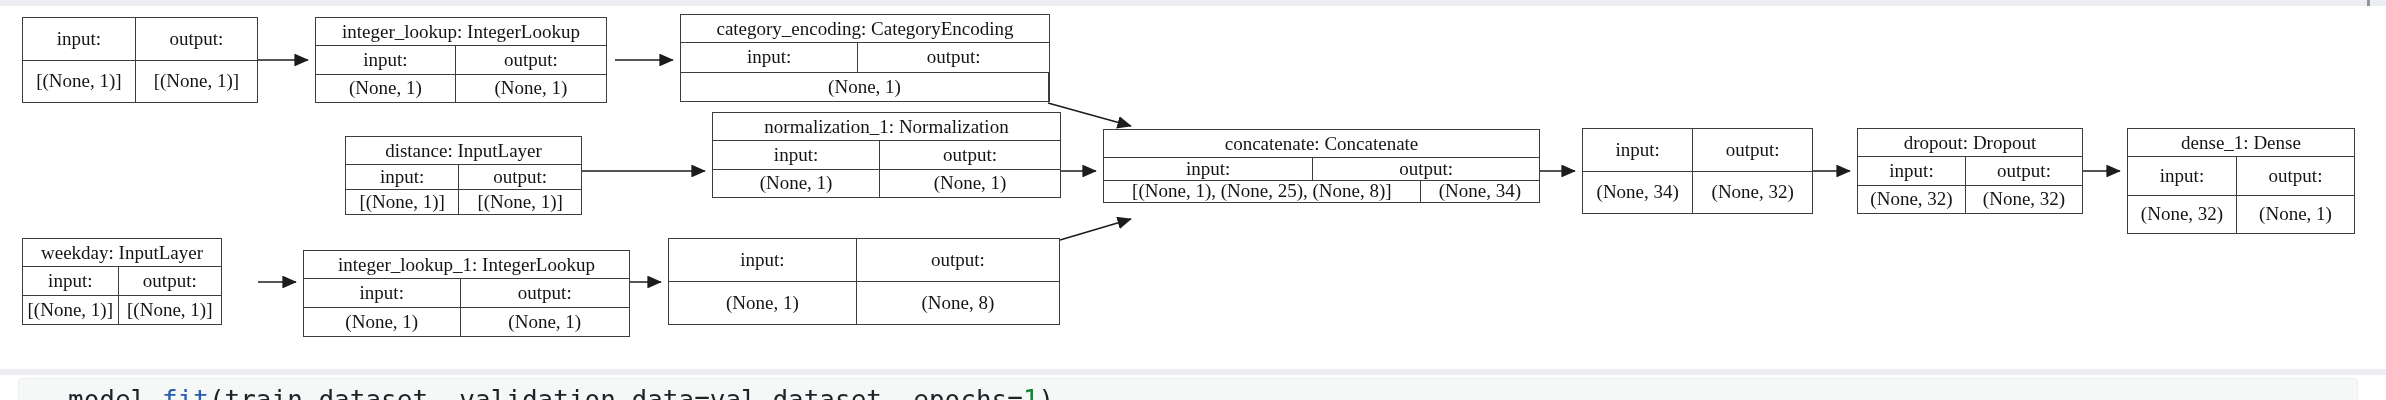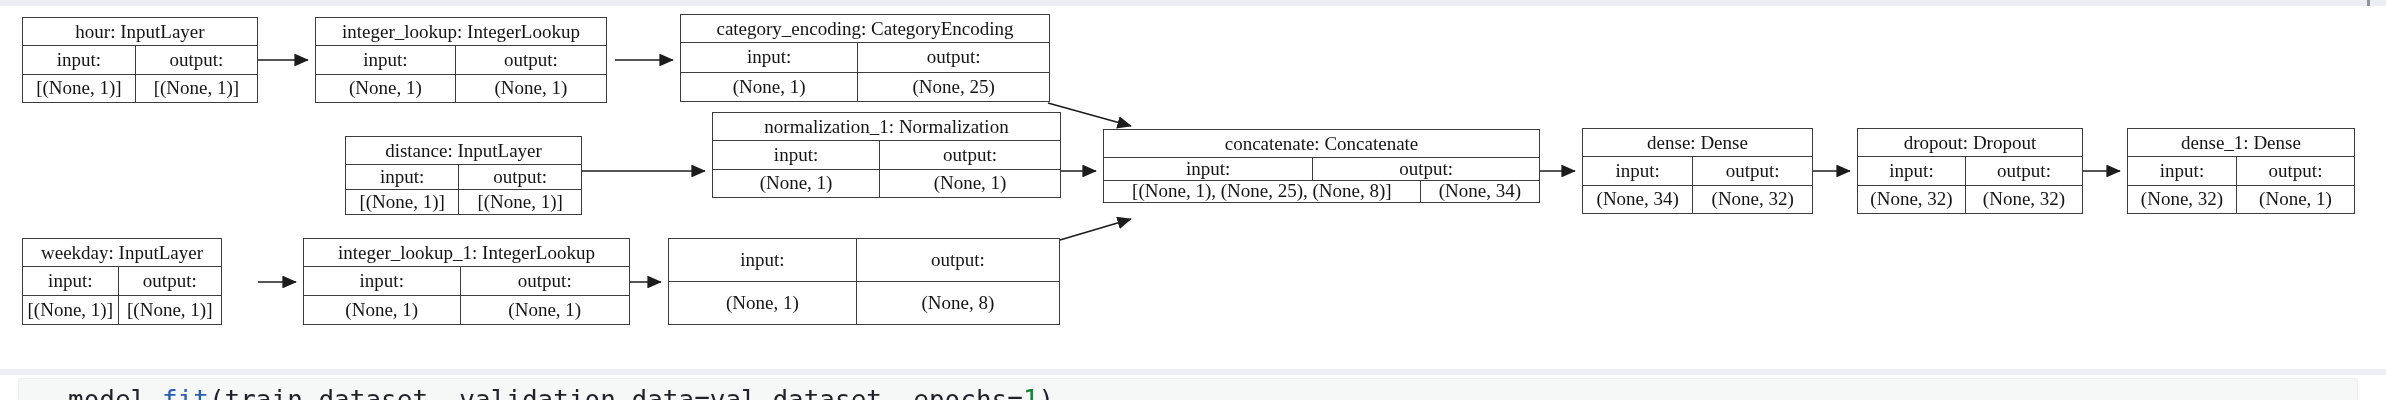--- a/index.html
+++ b/index.html
@@ -55,21 +55,20 @@
         <line x1="258" y1="282" x2="296" y2="282" marker-end="url(#ah)"></line>
         <line x1="623" y1="282" x2="661" y2="282" marker-end="url(#ah)"></line>
         <line x1="1060" y1="240" x2="1131" y2="219" marker-end="url(#ah)"></line>
         <line x1="1540" y1="171" x2="1575" y2="171" marker-end="url(#ah)"></line>
         <line x1="1813" y1="171" x2="1850" y2="171" marker-end="url(#ah)"></line>
         <line x1="2083" y1="171" x2="2120" y2="171" marker-end="url(#ah)"></line>
       </g>
     </svg>
 
     <div class="node" style="left:22px;top:17px;width:236px;height:86px">
-      <div class="n-title">hour: InputLayer</div>
       <div class="n-row n-labels">
         <div class="n-cell left">input:</div>
         <div class="n-cell">output:</div>
       </div>
       <div class="n-row n-shapes">
         <div class="n-cell left">[(None, 1)]</div>
         <div class="n-cell">[(None, 1)]</div>
       </div>
     </div>
 
@@ -86,21 +85,20 @@
     </div>
 
     <div class="node" style="left:680px;top:14px;width:370px;height:88px">
       <div class="n-title">category_encoding: CategoryEncoding</div>
       <div class="n-row n-labels">
         <div class="n-cell left">input:</div>
         <div class="n-cell">output:</div>
       </div>
       <div class="n-row n-shapes">
         <div class="n-cell left">(None, 1)</div>
-        <div class="n-cell">(None, 25)</div>
       </div>
     </div>
 
     <div class="node" style="left:345px;top:136px;width:237px;height:79px">
       <div class="n-title">distance: InputLayer</div>
       <div class="n-row n-labels">
         <div class="n-cell left">input:</div>
         <div class="n-cell">output:</div>
       </div>
       <div class="n-row n-shapes">
@@ -127,21 +125,20 @@
         <div class="n-cell left">input:</div>
         <div class="n-cell">output:</div>
       </div>
       <div class="n-row n-shapes">
         <div class="n-cell left">[(None, 1), (None, 25), (None, 8)]</div>
         <div class="n-cell">(None, 34)</div>
       </div>
     </div>
 
     <div class="node" style="left:1582px;top:128px;width:231px;height:86px">
-      <div class="n-title">dense: Dense</div>
       <div class="n-row n-labels">
         <div class="n-cell left">input:</div>
         <div class="n-cell">output:</div>
       </div>
       <div class="n-row n-shapes">
         <div class="n-cell left">(None, 34)</div>
         <div class="n-cell">(None, 32)</div>
       </div>
     </div>
 
@@ -150,21 +147,21 @@
       <div class="n-row n-labels">
         <div class="n-cell left">input:</div>
         <div class="n-cell">output:</div>
       </div>
       <div class="n-row n-shapes">
         <div class="n-cell left">(None, 32)</div>
         <div class="n-cell">(None, 32)</div>
       </div>
     </div>
 
-    <div class="node" style="left:2127px;top:128px;width:228px;height:86px">
+    <div class="node" style="left:2127px;top:128px;width:228px;height:106px">
       <div class="n-title">dense_1: Dense</div>
       <div class="n-row n-labels">
         <div class="n-cell left">input:</div>
         <div class="n-cell">output:</div>
       </div>
       <div class="n-row n-shapes">
         <div class="n-cell left">(None, 32)</div>
         <div class="n-cell">(None, 1)</div>
       </div>
     </div>
@@ -174,21 +171,21 @@
       <div class="n-row n-labels">
         <div class="n-cell left">input:</div>
         <div class="n-cell">output:</div>
       </div>
       <div class="n-row n-shapes">
         <div class="n-cell left">[(None, 1)]</div>
         <div class="n-cell">[(None, 1)]</div>
       </div>
     </div>
 
-    <div class="node" style="left:303px;top:238px;width:327px;height:87px">
+    <div class="node" style="left:303px;top:250px;width:327px;height:87px">
       <div class="n-title">integer_lookup_1: IntegerLookup</div>
       <div class="n-row n-labels">
         <div class="n-cell left">input:</div>
         <div class="n-cell">output:</div>
       </div>
       <div class="n-row n-shapes">
         <div class="n-cell left">(None, 1)</div>
         <div class="n-cell">(None, 1)</div>
       </div>
     </div>

